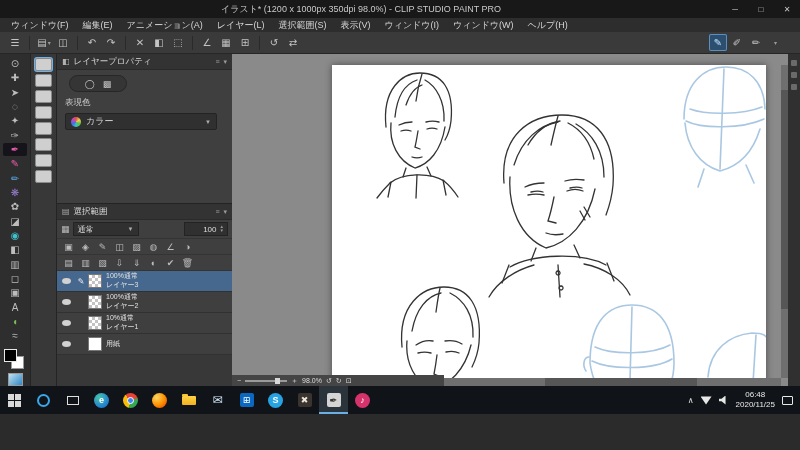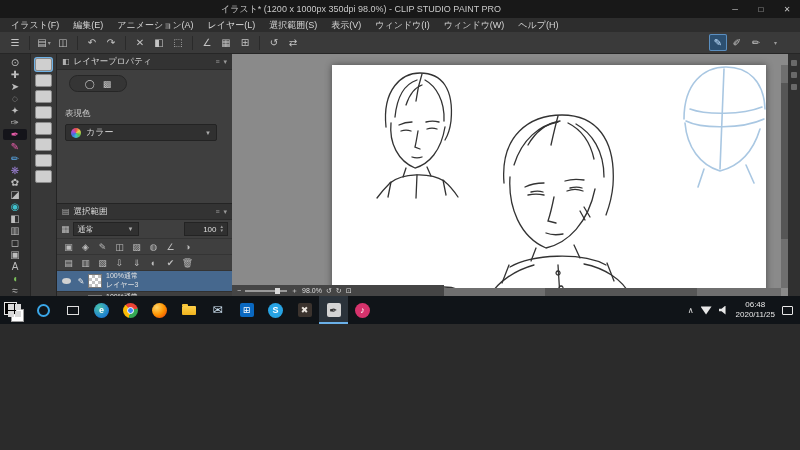--- a/index.html
+++ b/index.html
@@ -1,17 +1,17 @@
 <!DOCTYPE html>
 <html><head>
 <meta charset="utf-8">
 <style>
 *{margin:0;padding:0;box-sizing:border-box;font-family:"Liberation Sans","DejaVu Sans",sans-serif}
 html,body{width:800px;height:450px;overflow:hidden;background:#2b2b2b}
-.app{width:800px;height:324px;display:flex;flex-direction:column}
+.app{width:800px;height:414px;display:flex;flex-direction:column}
 
 
 .titlebar{height:18px;background:#181818;color:#c9c9c9;display:flex;align-items:center;font-size:9px;flex:0 0 auto}
 .titlebar .title{flex:1;text-align:center;white-space:nowrap;overflow:hidden}
 .win-btn{width:26px;height:18px;display:flex;align-items:center;justify-content:center;font-size:8px;color:#c9c9c9}
 
 
 .menubar{height:14px;background:#2d2d2d;display:flex;align-items:center;padding-left:4px;color:#d6d6d6;font-size:9px;flex:0 0 auto}
 .menu-item{padding:0 7px;white-space:nowrap}
 
@@ -127,21 +127,21 @@
 <div class="app">
 
   <div class="titlebar">
     <div class="title">イラスト* (1200 x 1000px 350dpi 98.0%) - CLIP STUDIO PAINT PRO</div>
     <div class="win-btn">─</div>
     <div class="win-btn">□</div>
     <div class="win-btn close">✕</div>
   </div>
 
   <div class="menubar">
-    <span class="menu-item">イラスト(F)</span>
+    <span class="menu-item">ウィンドウ(F)</span>
     <span class="menu-item">編集(E)</span>
     <span class="menu-item">アニメーション(A)</span>
     <span class="menu-item">レイヤー(L)</span>
     <span class="menu-item">選択範囲(S)</span>
     <span class="menu-item">表示(V)</span>
     <span class="menu-item">ウィンドウ(I)</span>
     <span class="menu-item">ウィンドウ(W)</span>
     <span class="menu-item">ヘルプ(H)</span>
   </div>
 
@@ -224,21 +224,21 @@
           <span class="ph-right">
               <span>≡</span>
               <span>▾</span>
             </span>
         </div>
         <div class="prop-body">
           <div class="effect-pill">
             <span>◯</span>
             <span>▩</span>
           </div>
-          <div class="prop-label" style="margin-top:12px">表現色</div>
+          <div class="prop-label" style="margin-top:1px">表現色</div>
           <div class="color-dd">
             <span class="colorwheel"></span>
             <span>カラー</span>
             <span class="dd-chev">▼</span>
           </div>
         </div>
       </div>
 
       <div class="layer-panel">
         <div class="panel-header">

